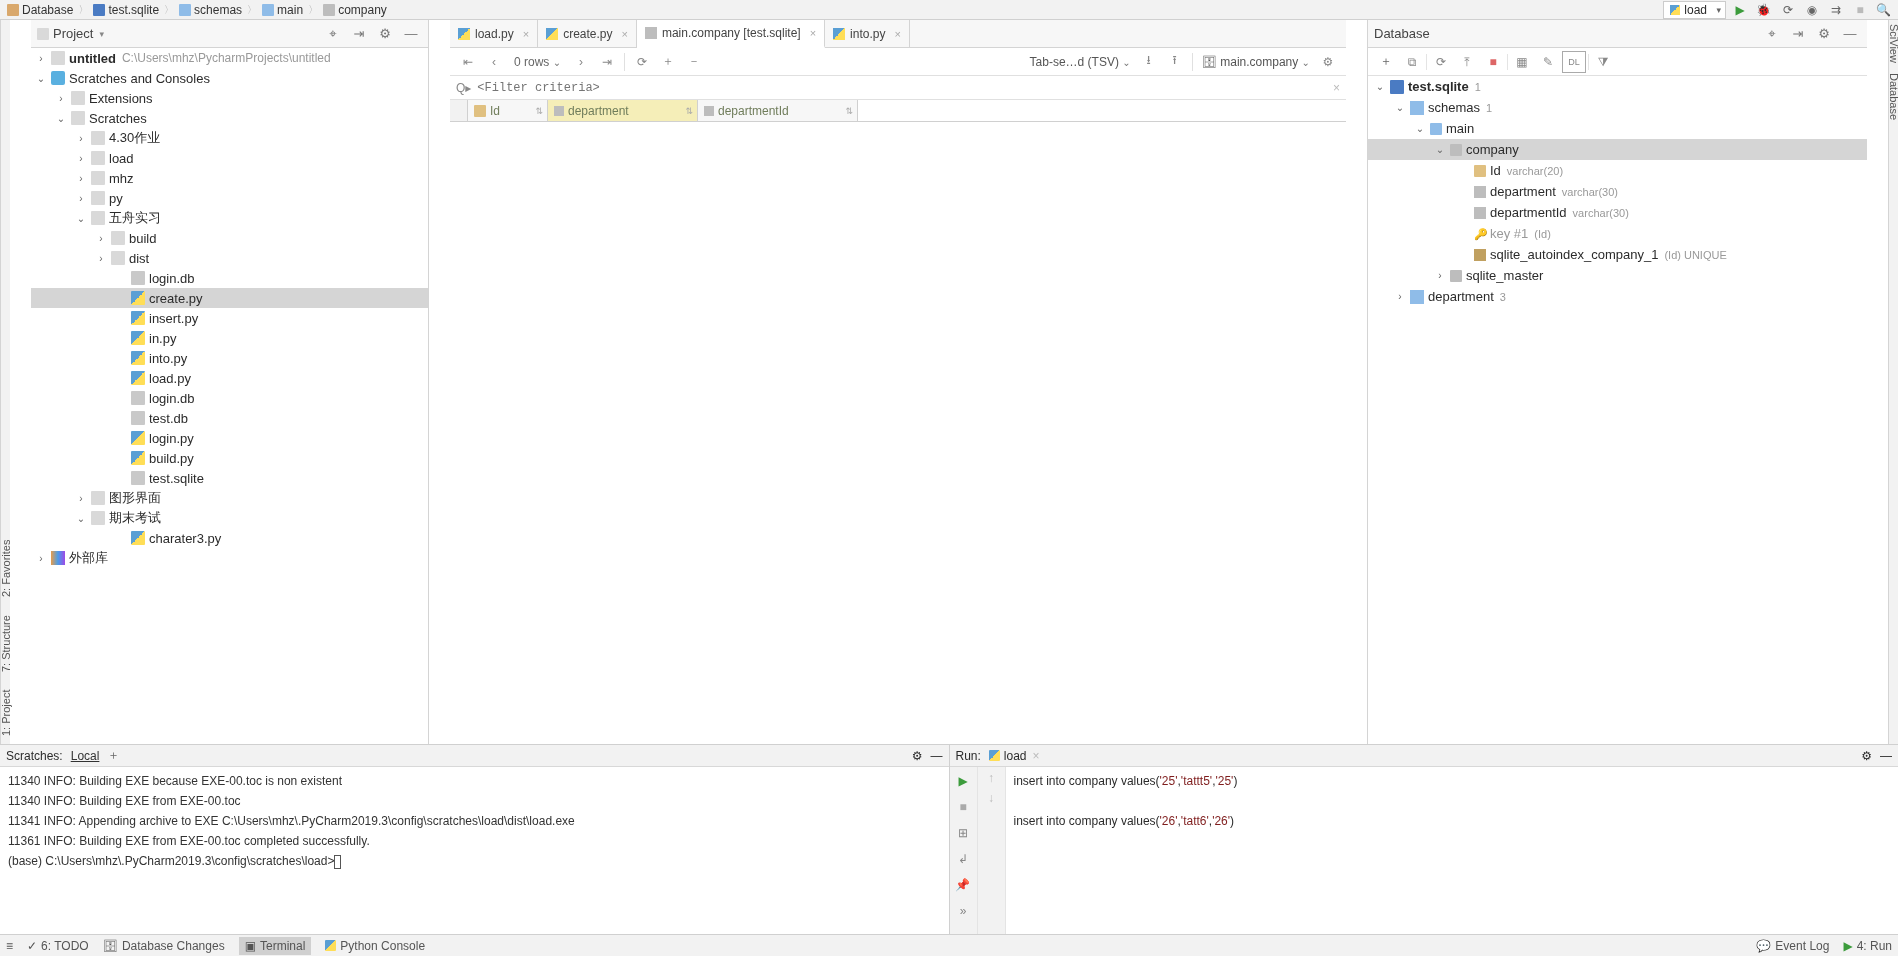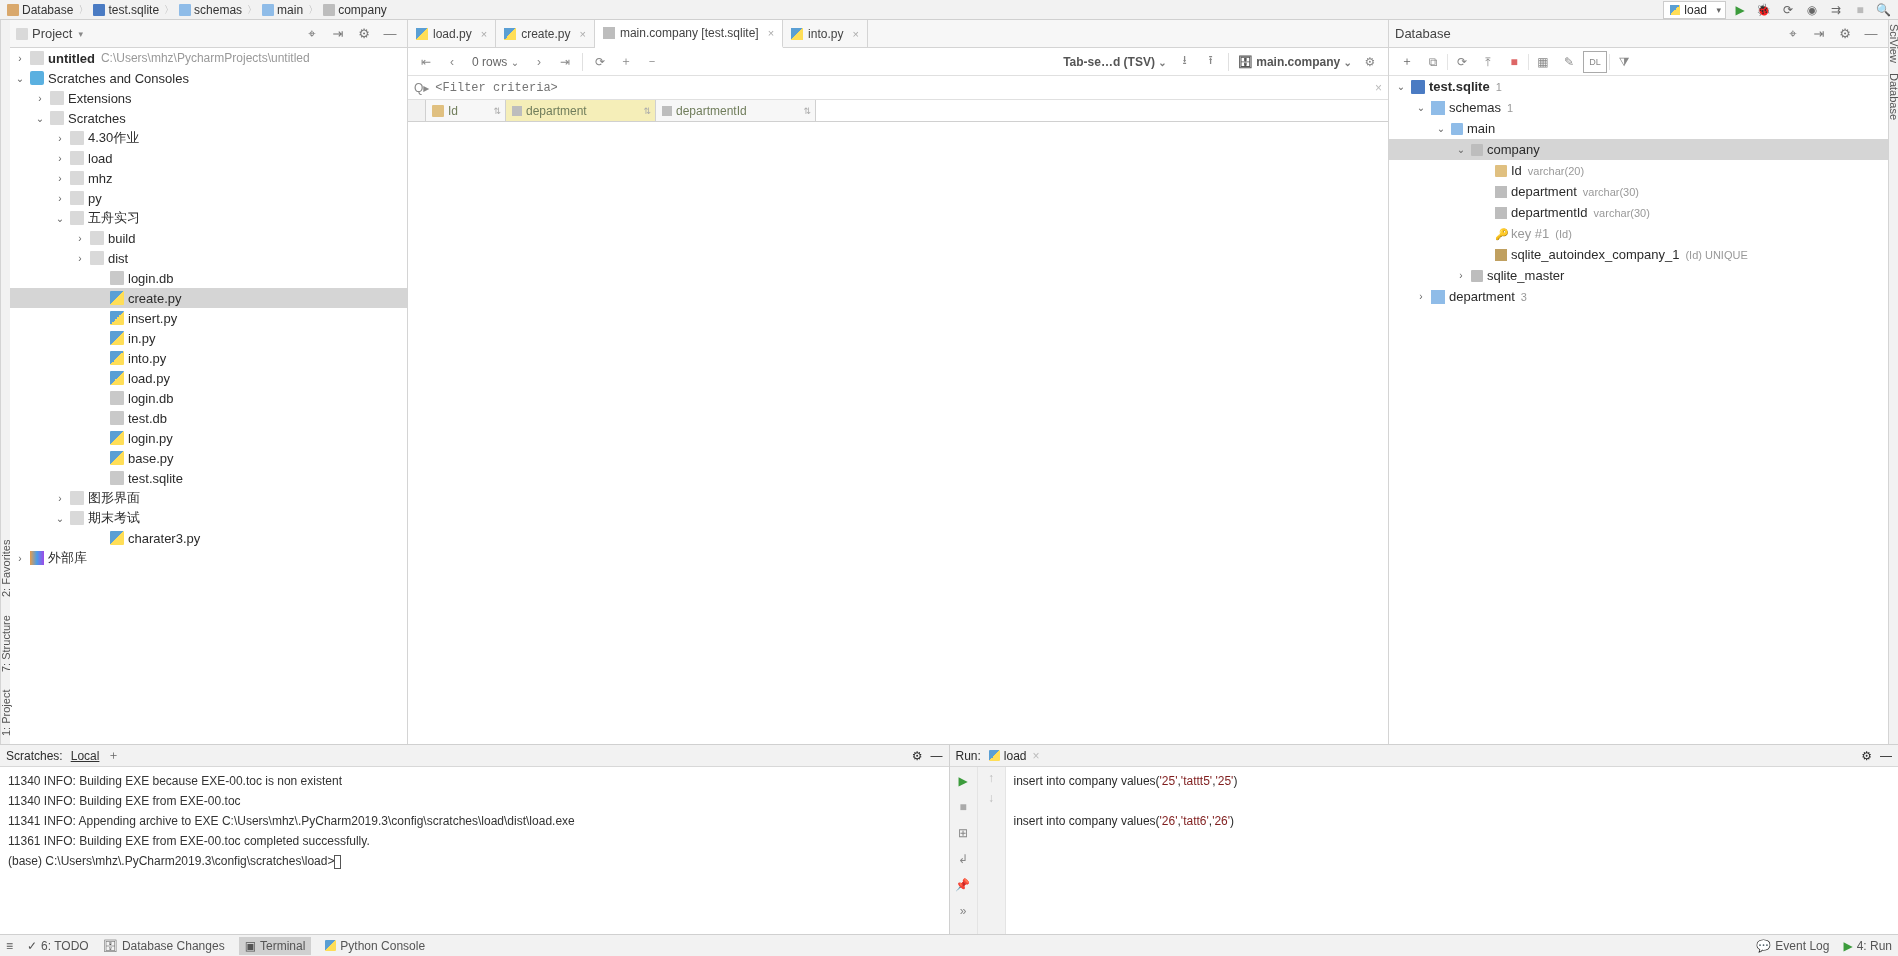--- a/index.html
+++ b/index.html
@@ -17,21 +17,21 @@
 .icon-schema { width: 12px; height: 12px; background: #8fbce8; display: inline-block; border-radius: 1px; }
 .icon-table { width: 12px; height: 12px; background: #bdbdbd; display: inline-block; border-radius: 1px; }
 .topbar-right { display: flex; align-items: center; gap: 4px; }
 .run-config { border: 1px solid #ccc; background: #fff; padding: 1px 18px 1px 6px; font-size: 12px; height: 18px; display:flex; align-items:center; position:relative;}
 .run-config::after { content: "▾"; position: absolute; right:4px; font-size:9px; color:#666;}
 .tbtn { width: 20px; height: 18px; display: flex; align-items: center; justify-content: center; cursor: pointer; color: #666; }
 .tbtn.green { color: #3c9c3c; }
 .tbtn.bug { color: #3c9c3c; }
 
 
-.mainrow { display: flex; flex: 1; min-height: 0; }
+.mainrow { display: flex; flex: 1; min-height: 0; gap: 21px; }
 .left-gutter { width: 10px; background: #f2f2f2; border-right: 1px solid #d4d4d4; writing-mode: vertical-lr; transform: rotate(180deg); font-size: 11px; color: #555; display:flex; align-items:center; padding:4px 0; gap:10px;}
 .left-gutter span { padding: 4px 1px; }
 .right-gutter { width: 10px; background: #f2f2f2; border-left: 1px solid #d4d4d4; writing-mode: vertical-lr; font-size: 11px; color: #555; display:flex; align-items:center; padding:4px 0; gap:10px;}
 
 
 .project-panel { width: 398px; display: flex; flex-direction: column; border-right: 1px solid #d4d4d4; }
 .panel-header { height: 28px; background: #f7f7f7; border-bottom: 1px solid #d4d4d4; display: flex; align-items: center; padding: 0 6px; gap: 4px; }
 .panel-header .title { font-size: 13px; font-weight: 500; color: #444; }
 .panel-header .dd { font-size: 9px; color: #888; margin-left: 2px; }
 .panel-header .spacer { flex: 1; }
@@ -60,21 +60,21 @@
 .tab.active { background: #fff; border-bottom: 2px solid #fff; margin-bottom: -1px; }
 .tab .ficon { width: 12px; height: 12px; }
 .ficon.py { background: linear-gradient(135deg,#5a9fd4 50%,#ffde57 50%); }
 .ficon.table { background: #bdbdbd; }
 .tab .x { color: #aaa; font-size: 11px; margin-left: 4px; }
 .toolbar2 { height: 28px; border-bottom: 1px solid #e0e0e0; display: flex; align-items: center; padding: 0 6px; gap: 2px; }
 .toolbar2 .tb { width: 24px; height: 22px; display:flex; align-items:center; justify-content:center; color:#888; font-size:12px; cursor:pointer;}
 .toolbar2 .sep { width:1px; height:18px; background:#e0e0e0; margin:0 3px;}
 .toolbar2 .rows { color:#666; font-size:12px; padding:0 6px;}
 .toolbar2 .spacer { flex:1; }
-.toolbar2 .ddl { font-size:12px; color:#555; padding: 0 4px; font-weight: bold; }
+.toolbar2 .ddl { font-size:12px; color:#555; padding: 0 4px; }
 .filterrow { height: 24px; border-bottom: 1px solid #e0e0e0; display:flex; align-items:center; padding:0 6px; gap:6px;}
 .filterrow input { border:none; outline:none; font-family: Liberation Mono, monospace; font-size:12px; color:#3b82f6; flex:1;}
 .filterrow .q { color:#888; font-size:12px;}
 .gridhead { display:flex; border-bottom:1px solid #d0d0d0; height:22px;}
 .ghrownum { width:18px; background:#f2f2f2; border-right:1px solid #d0d0d0;}
 .ghcell { display:flex; align-items:center; padding:0 6px; border-right:1px solid #d0d0d0; background:#f7f7f7; gap:4px; font-family:Consolas,monospace; font-size:12px; color:#707d5b; position:relative;}
 .ghcell.id{width:80px;} .ghcell.dep{width:150px; background:#f5eeb8;} .ghcell.depid{width:160px;}
 .ghcell .caret{position:absolute; right:4px; color:#aaa; font-size:9px;}
 .gridbody { flex:1; background:#fff; }
 
@@ -283,21 +283,21 @@
             <span>test.db</span>
           </div>
         <div class="tree-row" style="padding-left:84px;">
             <span class="twisty none">·</span>
             <span class="nicon py"></span>
             <span>login.py</span>
           </div>
         <div class="tree-row" style="padding-left:84px;">
             <span class="twisty none">·</span>
             <span class="nicon py"></span>
-            <span>base.py</span>
+            <span>build.py</span>
           </div>
         <div class="tree-row" style="padding-left:84px;">
             <span class="twisty none">·</span>
             <span class="nicon dbf"></span>
             <span>test.sqlite</span>
           </div>
         <div class="tree-row" style="padding-left:44px;">
             <span class="twisty">›</span>
             <span class="nicon folder"></span>
             <span>图形界面</span>

